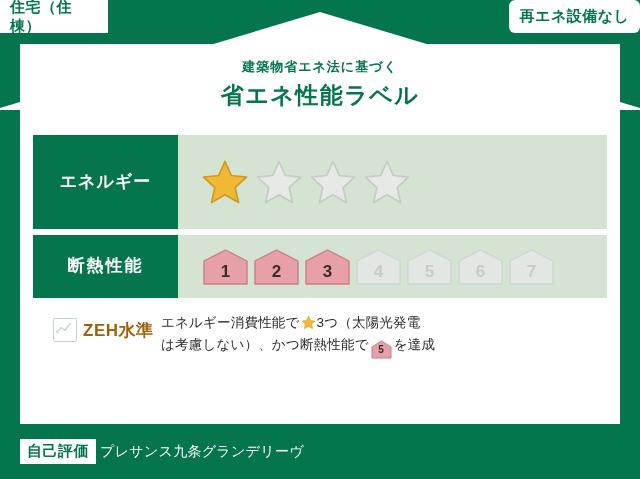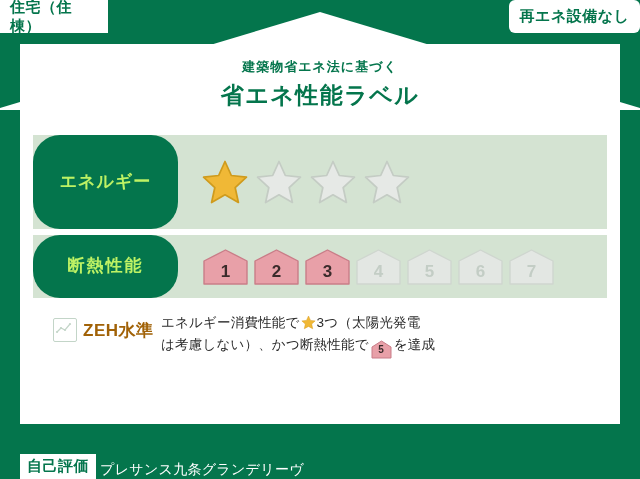--- a/index.html
+++ b/index.html
@@ -48,25 +48,24 @@
   }
 
   
   .row{
     position:absolute;left:13px;right:13px;height:94px;
     background:#d4e3d2;display:flex;align-items:stretch;
   }
   .row-energy{top:91px;}
   .row-insul{top:191px;height:63px;}
   .row-label{
-    background:#04754c;color:#bef264;font-weight:bold;
+    background:#04754c;color:#ffffff;font-weight:bold;
     display:flex;flex-direction:column;align-items:center;justify-content:center;
     width:145px;flex:0 0 145px;font-size:17px;line-height:1.35;
     letter-spacing:1px;
-    border-radius:27px;
   }
   .row-label.compact{font-size:17px;letter-spacing:2px;}
   .row-body{
     flex:1;display:flex;align-items:center;padding-left:24px;
   }
 
   
   .stars{display:flex;align-items:center;gap:8px;}
   .star{width:46px;height:46px;display:block;}
 
@@ -108,21 +107,21 @@
   }
   .inline-house svg{position:absolute;left:0;top:0;}
   .inline-house b{
     position:relative;z-index:2;display:block;text-align:center;
     font-size:10px;line-height:19px;color:#3b2b2b;
   }
 
   
   .footer{
     position:absolute;left:0;right:0;bottom:0;height:55px;
-    background:#04754c;display:flex;align-items:flex-end;
+    background:#04754c;display:flex;align-items:center;
     padding:0 20px;box-sizing:border-box;
   }
   .self-badge{
     background:#ffffff;color:#04754c;font-weight:bold;font-size:15px;
     padding:3px 7px;letter-spacing:0.5px;
   }
   .bldg-name{
     color:#ffffff;font-size:14px;margin-left:4px;letter-spacing:0.3px;
   }
   .footer-right{

